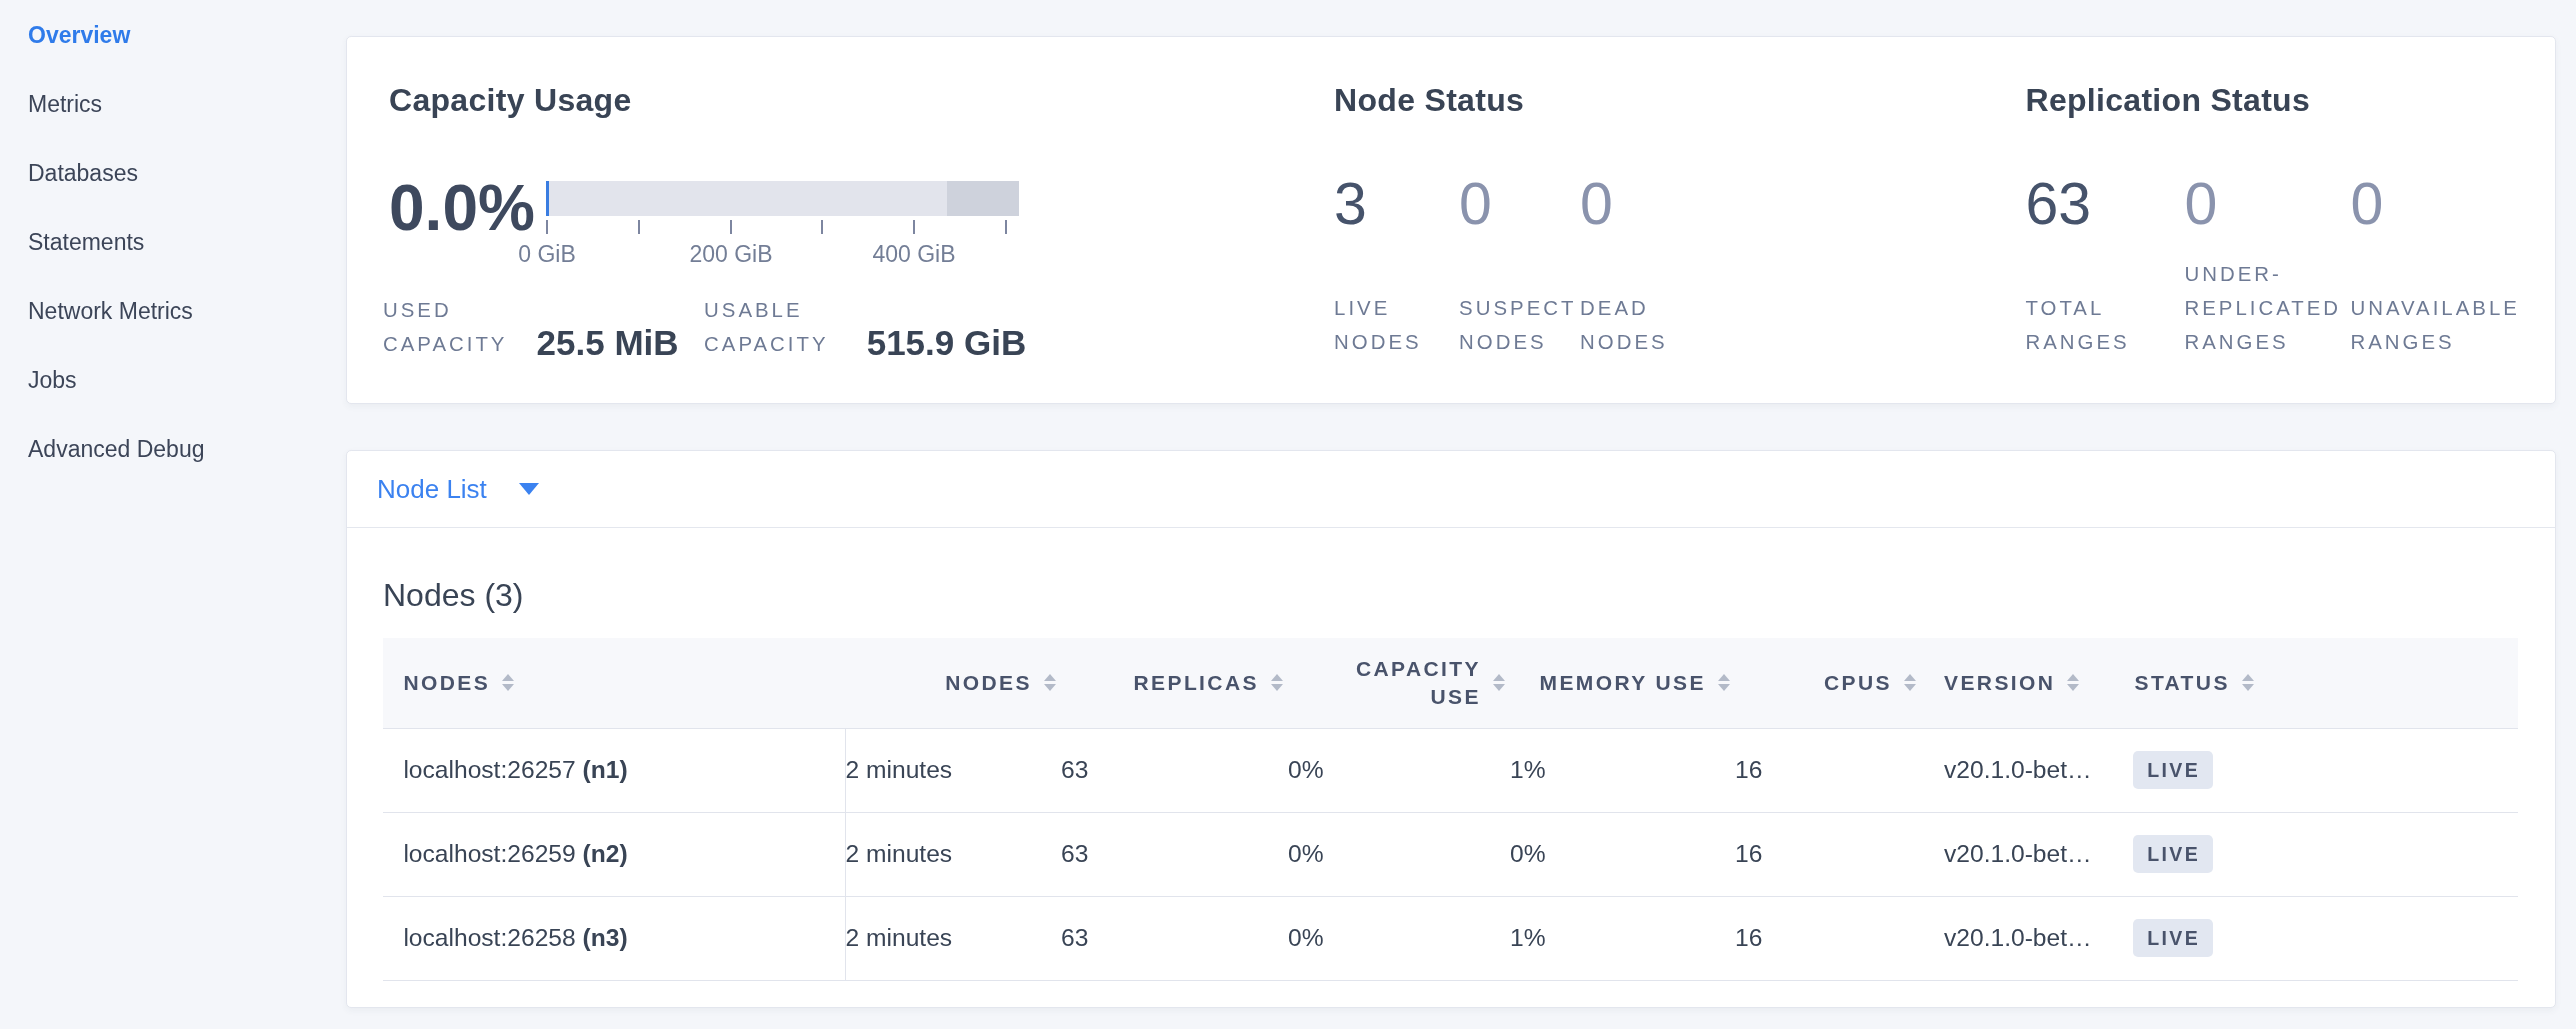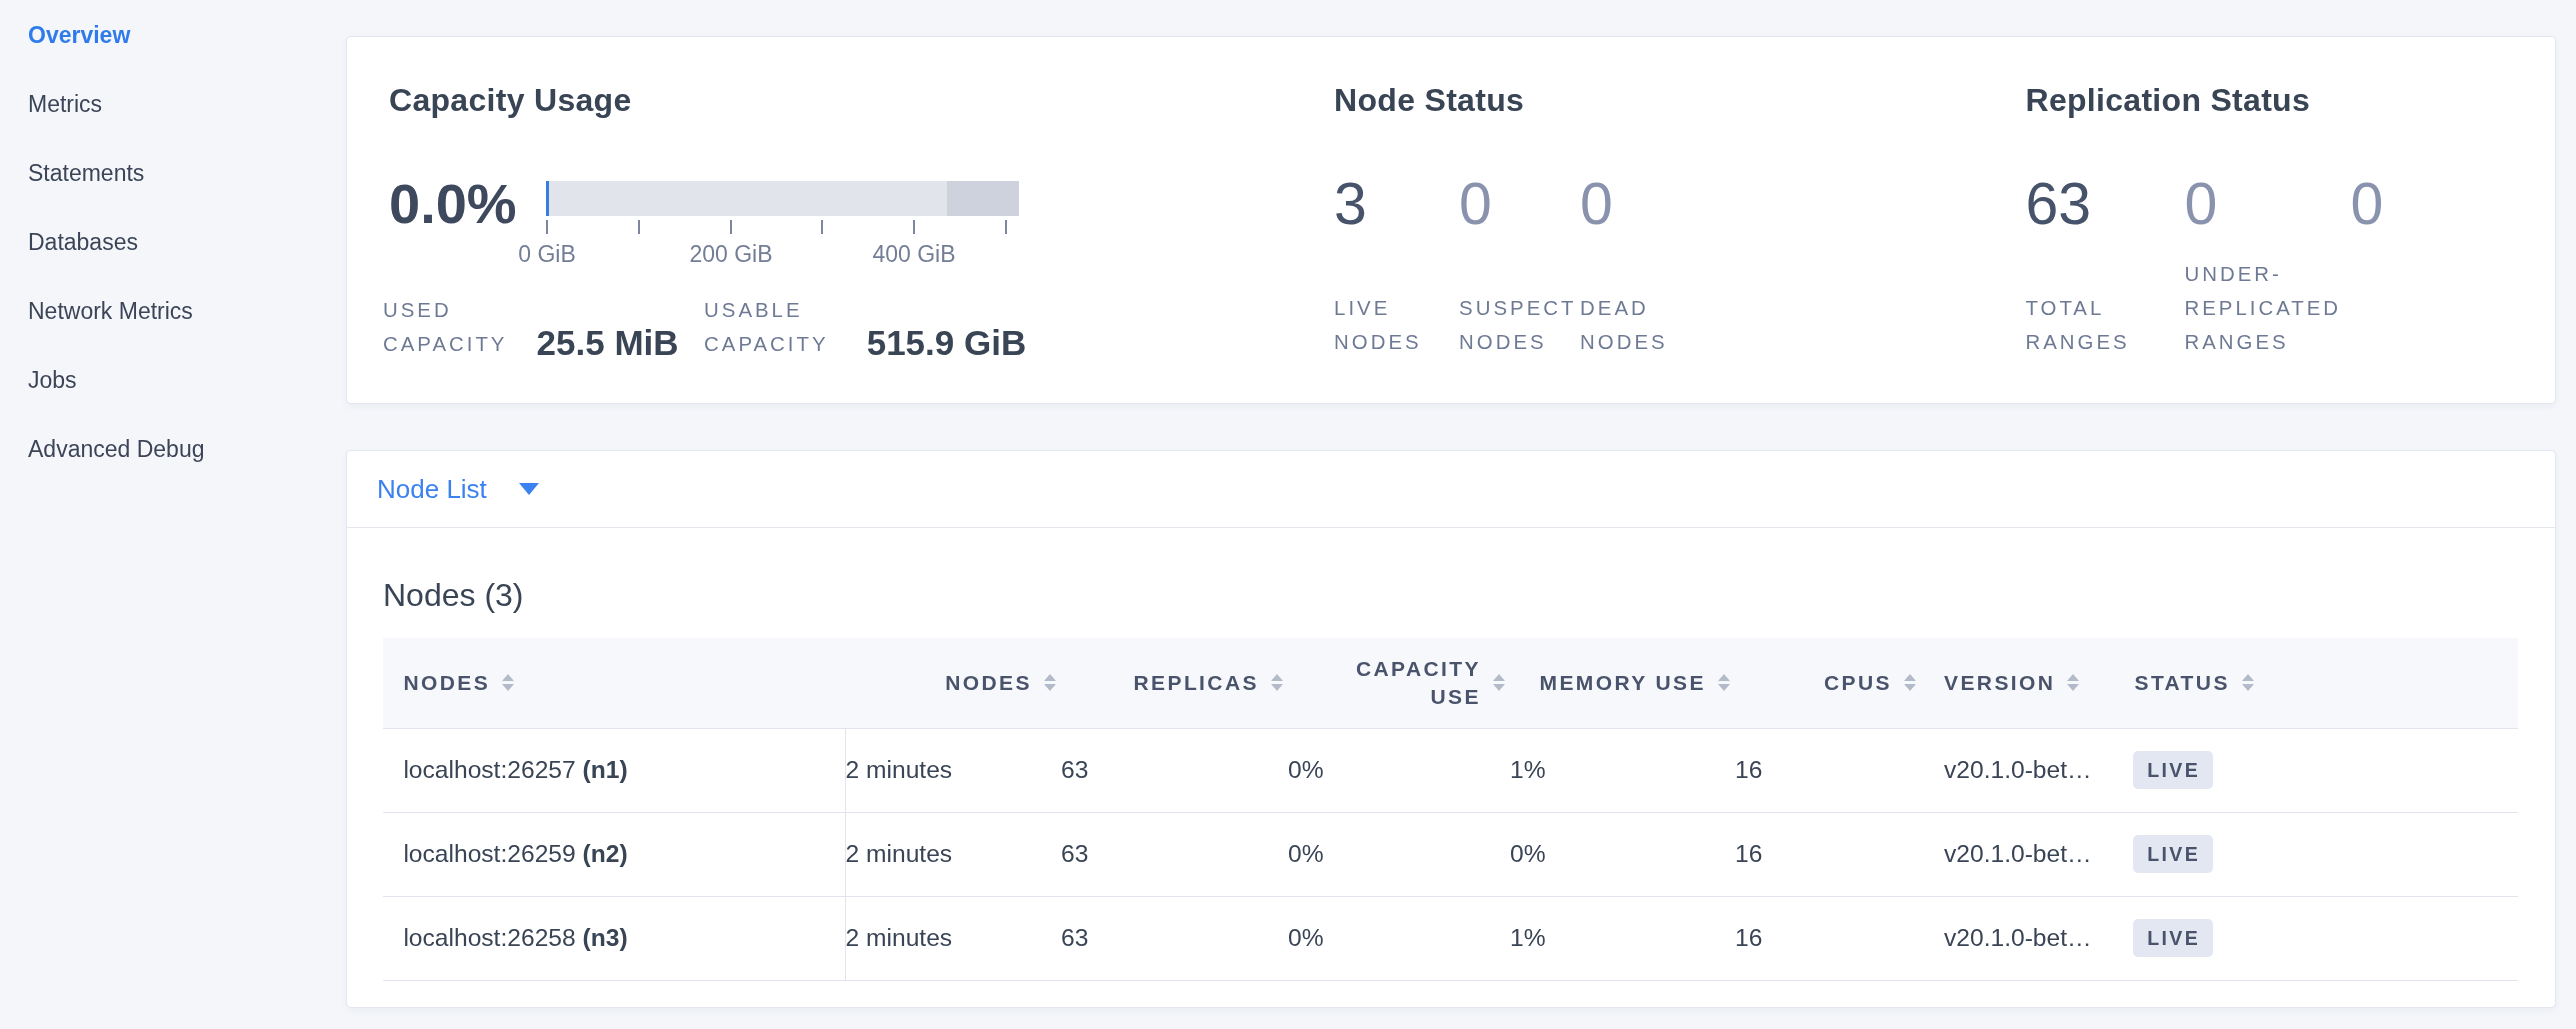--- a/index.html
+++ b/index.html
@@ -29,21 +29,21 @@
   #list    { left: 346px; top: 450px; width: 2210px; height: 558px; }
 
   .sec { position: relative; height: 100%; }
   .sec-cap  { width: 988px; text-decoration: underline; }
   .sec-node { width: 692px; }
   .sec-repl { width: 530px; }
   .sec-title { position: absolute; top: 45px; font-size: 32px; font-weight: 600; color: #394455; letter-spacing: 0.3px; }
   .sec-cap .sec-title { left: 42px; }
 
   
-  .cap-percent { position: absolute; left: 42px; top: 134px; font-size: 56px; font-weight: 600; color: #3e495e; }
+  .cap-percent { position: absolute; left: 42px; top: 134px; font-size: 64px; font-weight: 600; color: #3e495e; }
   .gauge { position: absolute; left: 199px; top: 144px; width: 473px; height: 35px; background: #e2e4ec; }
   .gauge-reserved { position: absolute; right: 0; top: 0; height: 100%; width: 15.2%; background: #ced2dc; }
   .gauge-marker { position: absolute; left: 0; top: 0; height: 100%; width: 3.4px; background: #3a7de1; }
   .gauge-tick { position: absolute; top: 183px; width: 1.7px; height: 13.6px; background: #7d86a0; }
   .gauge-tick-label {
     position: absolute; top: 204px; transform: translateX(-50%);
     font-size: 23px; color: #737e96; white-space: nowrap;
   }
   .cap-stats { position: absolute; left: 36px; bottom: 42px; display: flex; align-items: flex-end; }
   .cap-label {
@@ -107,22 +107,22 @@
     font-size: 19.5px; font-weight: 700; letter-spacing: 2.4px;
     padding: 10.2px 12.7px 9.3px 14.4px; border-radius: 5.1px; line-height: 1;
   }
 </style>
 </head>
 <body>
 
 <aside class="sidebar">
   <div class="side-item active">Overview</div>
   <div class="side-item">Metrics</div>
+  <div class="side-item">Databases</div>
   <div class="side-item">Statements</div>
-  <div class="side-item">Databases</div>
   <div class="side-item">Network Metrics</div>
   <div class="side-item">Jobs</div>
   <div class="side-item">Advanced Debug</div>
 </aside>
 
 <section class="card" id="summary">
 
   <div class="sec sec-cap">
     <h3 class="sec-title">Capacity Usage</h3>
     <div class="cap-percent">0.0%</div>
@@ -170,20 +170,21 @@
     <div class="stat" style="left:0; width:115px">
       <div class="stat-num emph">63</div>
       <div class="stat-label">TOTAL RANGES</div>
     </div>
     <div class="stat" style="left:159px; width:160px">
       <div class="stat-num">0</div>
       <div class="stat-label">UNDER-REPLICATED RANGES</div>
     </div>
     <div class="stat" style="left:325px; width:174px">
       <div class="stat-num">0</div>
+      <div class="stat-label">UNAVAILABLE RANGES</div>
     </div>
   </div>
 </section>
 
 <section class="card" id="list">
 
   <div class="nl-bar">
     <span class="nl-label">Node List</span>
     <span class="nl-caret"></span>
   </div>

